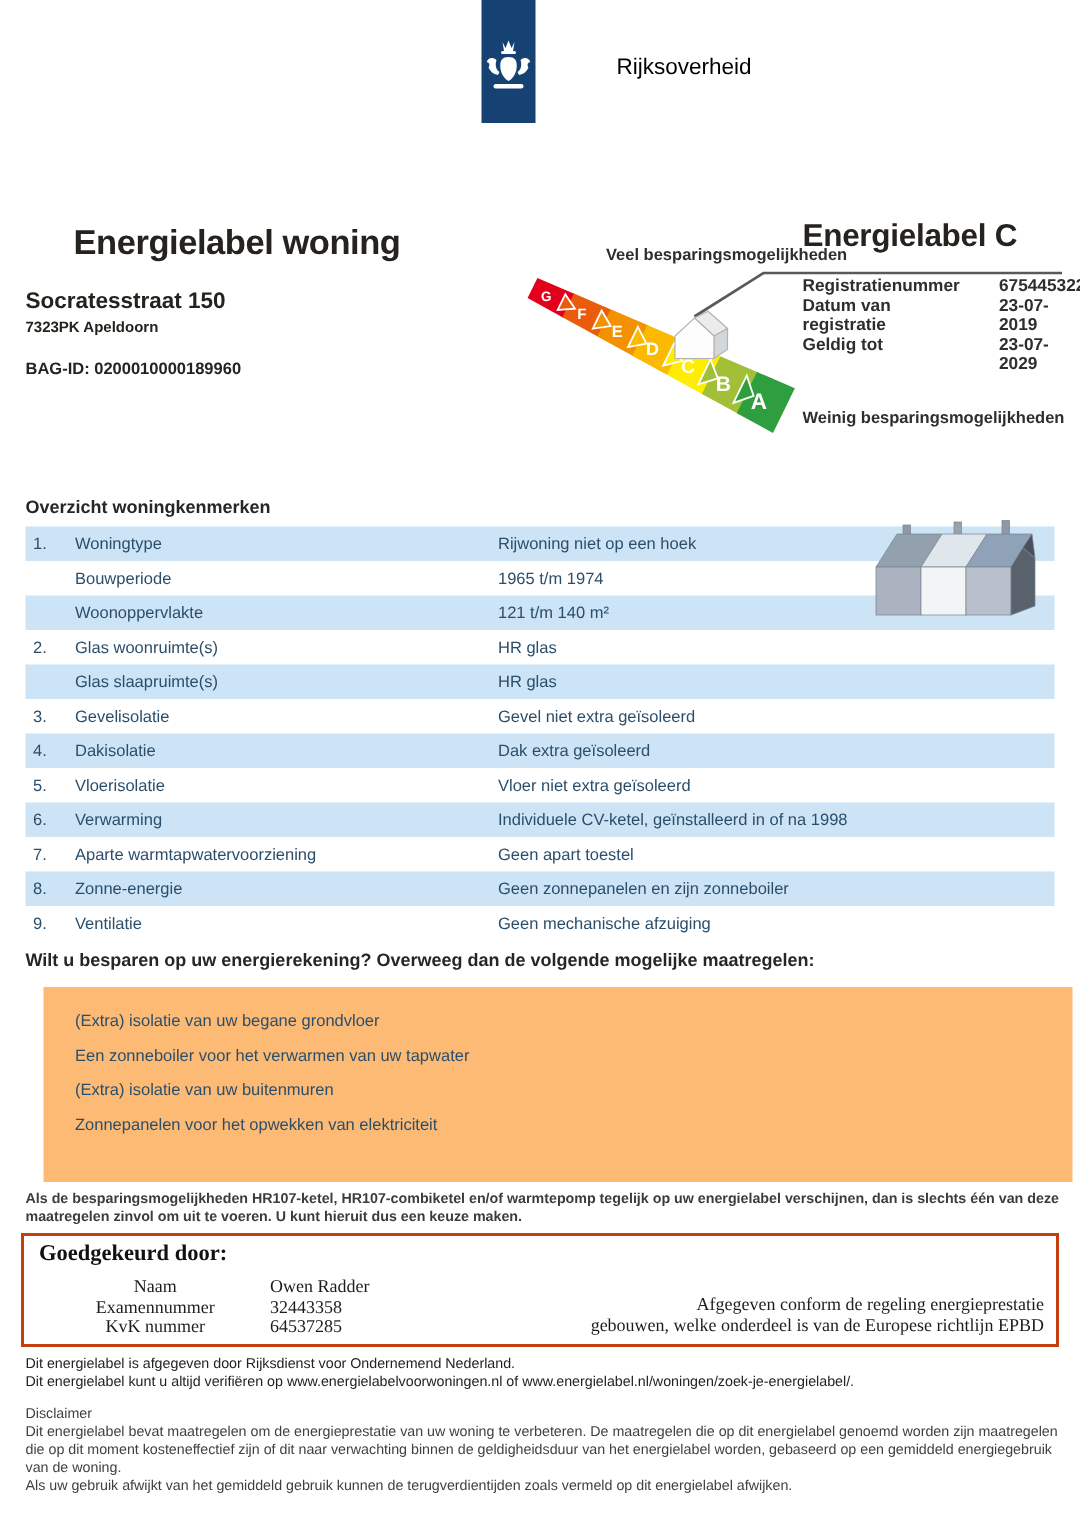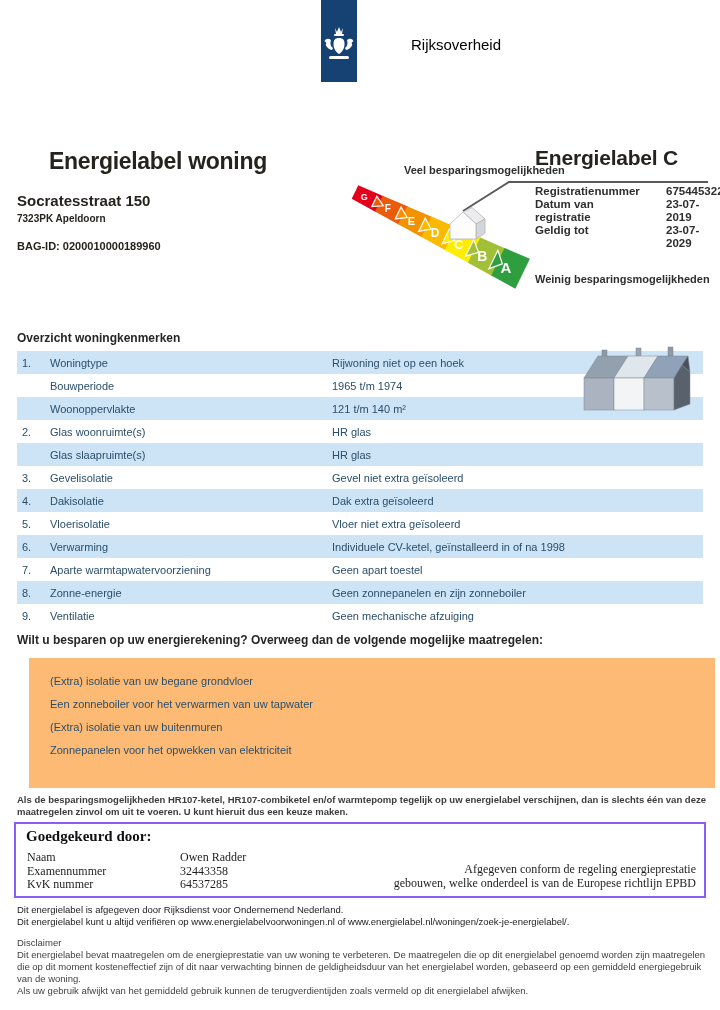--- a/index.html
+++ b/index.html
@@ -43,24 +43,24 @@
 
   
   .measures-heading { left:17px; top:633px; font-size:12px; font-weight:700; color:#262626; }
   .measures-box { left:17px; top:658px; width:686px; height:130px; background:#fdba74; padding:17px 0 0 21px;margin-left:12px; }
   .measure-item { font-size:11px; color:#2b4e6b; line-height:12px; margin-bottom:11px; }
 
   
   .note-text { left:17px; top:794px; width:694px; font-size:9.5px; font-weight:700; color:#3c3c3c; line-height:12px; }
 
   
-  .approval-box { left:14px; top:822px; width:692px; height:76px; border:2px solid #8b5cf6;
+  .approval-box { left:14px; top:822px; width:692px; height:76px; border:2px solid #c2410c;
                   font-family:"Liberation Serif", serif; }
   .approval-heading { position:absolute; left:10px; top:4px; font-size:15px; font-weight:700; color:#111; }
-  .approval-fields { position:absolute; left:11px; top:27px; font-size:12px; color:#1d1d1d; }
+  .approval-fields { position:absolute; left:11px; top:27px; font-size:12px; color:#1d1d1d;text-align:center; }
   .approval-field-row { display:flex; line-height:13.5px; }
   .approval-field-label { width:153px; flex:0 0 153px; }
   .conform-text { position:absolute; right:8px; bottom:6px; width:440px; text-align:right;
                   font-size:12px; color:#1d1d1d; line-height:13.5px; }
 
   
   .footer { left:17px; top:904px; width:696px; font-size:9.5px; line-height:12px; color:#3f3f3f; }
   .f-bold { font-weight:400; color:#222; }
   .f-gap { height:9px; }
 </style>

